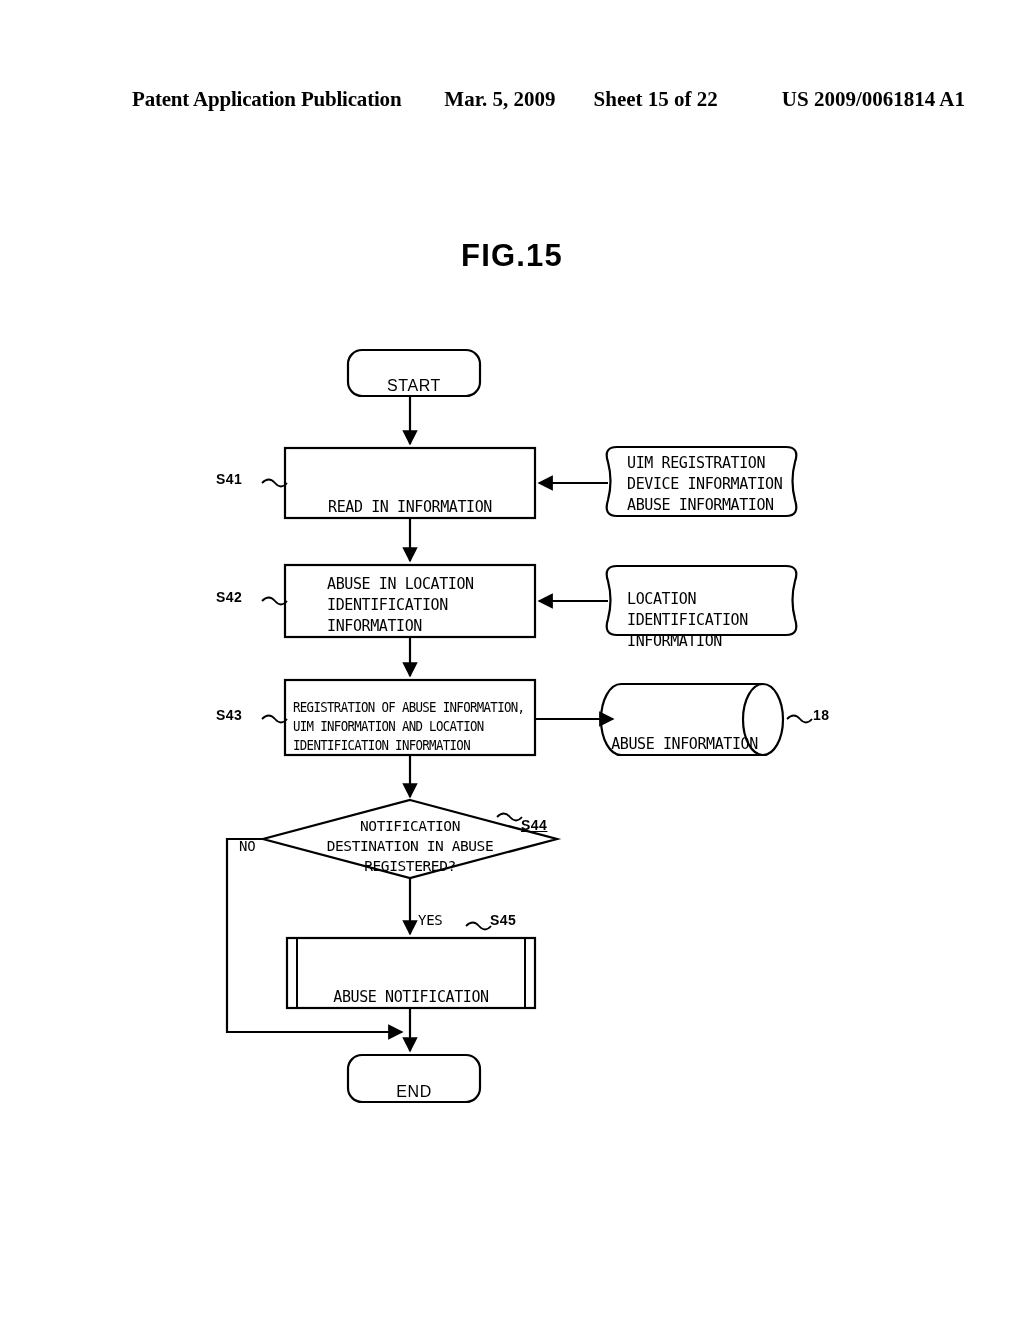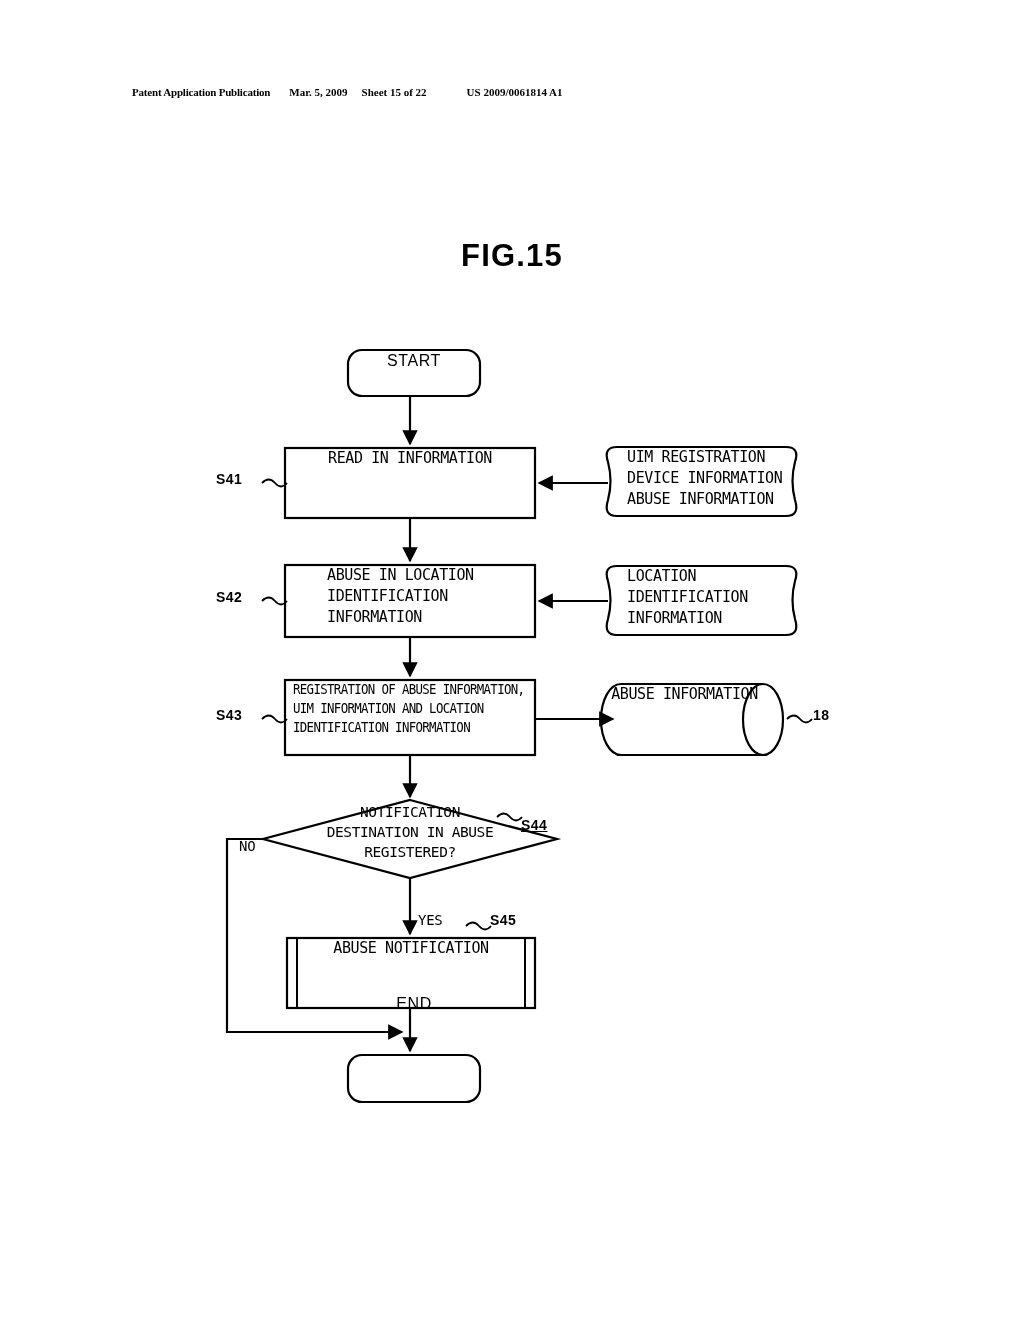--- a/index.html
+++ b/index.html
@@ -18,24 +18,25 @@
 
   
   #page-header {
     position: absolute;
     top: 86px;
     left: 132px;
     width: 760px;
     height: 26px;
     font-family: "Liberation Serif", serif;
     font-weight: bold;
-    font-size: 11px;
+    font-size: 21px;
     white-space: nowrap;
     display: flex;
-    align-items: flex-start;
+    align-items: flex-end;
+    gap: 24px;
   }
   #page-header .h-pub   { letter-spacing: -0.2px; }
   #page-header .h-date  { margin-left: 19px; }
   #page-header .h-sheet { margin-left: 14px; }
   #page-header .h-num   { margin-left: 40px; }
 
   
   #fig-title {
     position: absolute;
     top: 238px;
@@ -55,21 +56,21 @@
     left: 0;
     width: 1024px;
     height: 1320px;
   }
 
   
   .node-text {
     position: absolute;
     display: flex;
     flex-direction: column;
-    justify-content: flex-start;
+    justify-content: flex-end;
     pointer-events: none;
   }
   .node-text.centered { align-items: center; text-align: center; }
   .node-text.lefty    { align-items: flex-start; text-align: left; }
 
   .t-line {
     font-family: "DejaVu Sans Mono", monospace;
     font-size: 15px;
     line-height: 21px;
     letter-spacing: -0.4px;
@@ -230,15 +231,15 @@
 </div>
 <div class="step-label" style="left:521px; top:817px;text-decoration:underline;">S44</div>
 <div class="branch-label" style="left:239px; top:822px;">NO</div>
 <div class="branch-label" style="left:418px; top:896px;">YES</div>
 
 <div class="node-text centered" style="left:297px; top:938px; width:228px; height:70px;">
   <div class="t-line">ABUSE NOTIFICATION</div>
 </div>
 <div class="step-label" style="left:490px; top:912px;">S45</div>
 
-<div class="node-text centered" style="left:348px; top:993px; width:132px; height:47px;">
+<div class="node-text centered" style="left:348px; top:1055px; width:132px; height:47px;">
   <div class="t-line term">END</div>
 </div>
 
 </body></html>

